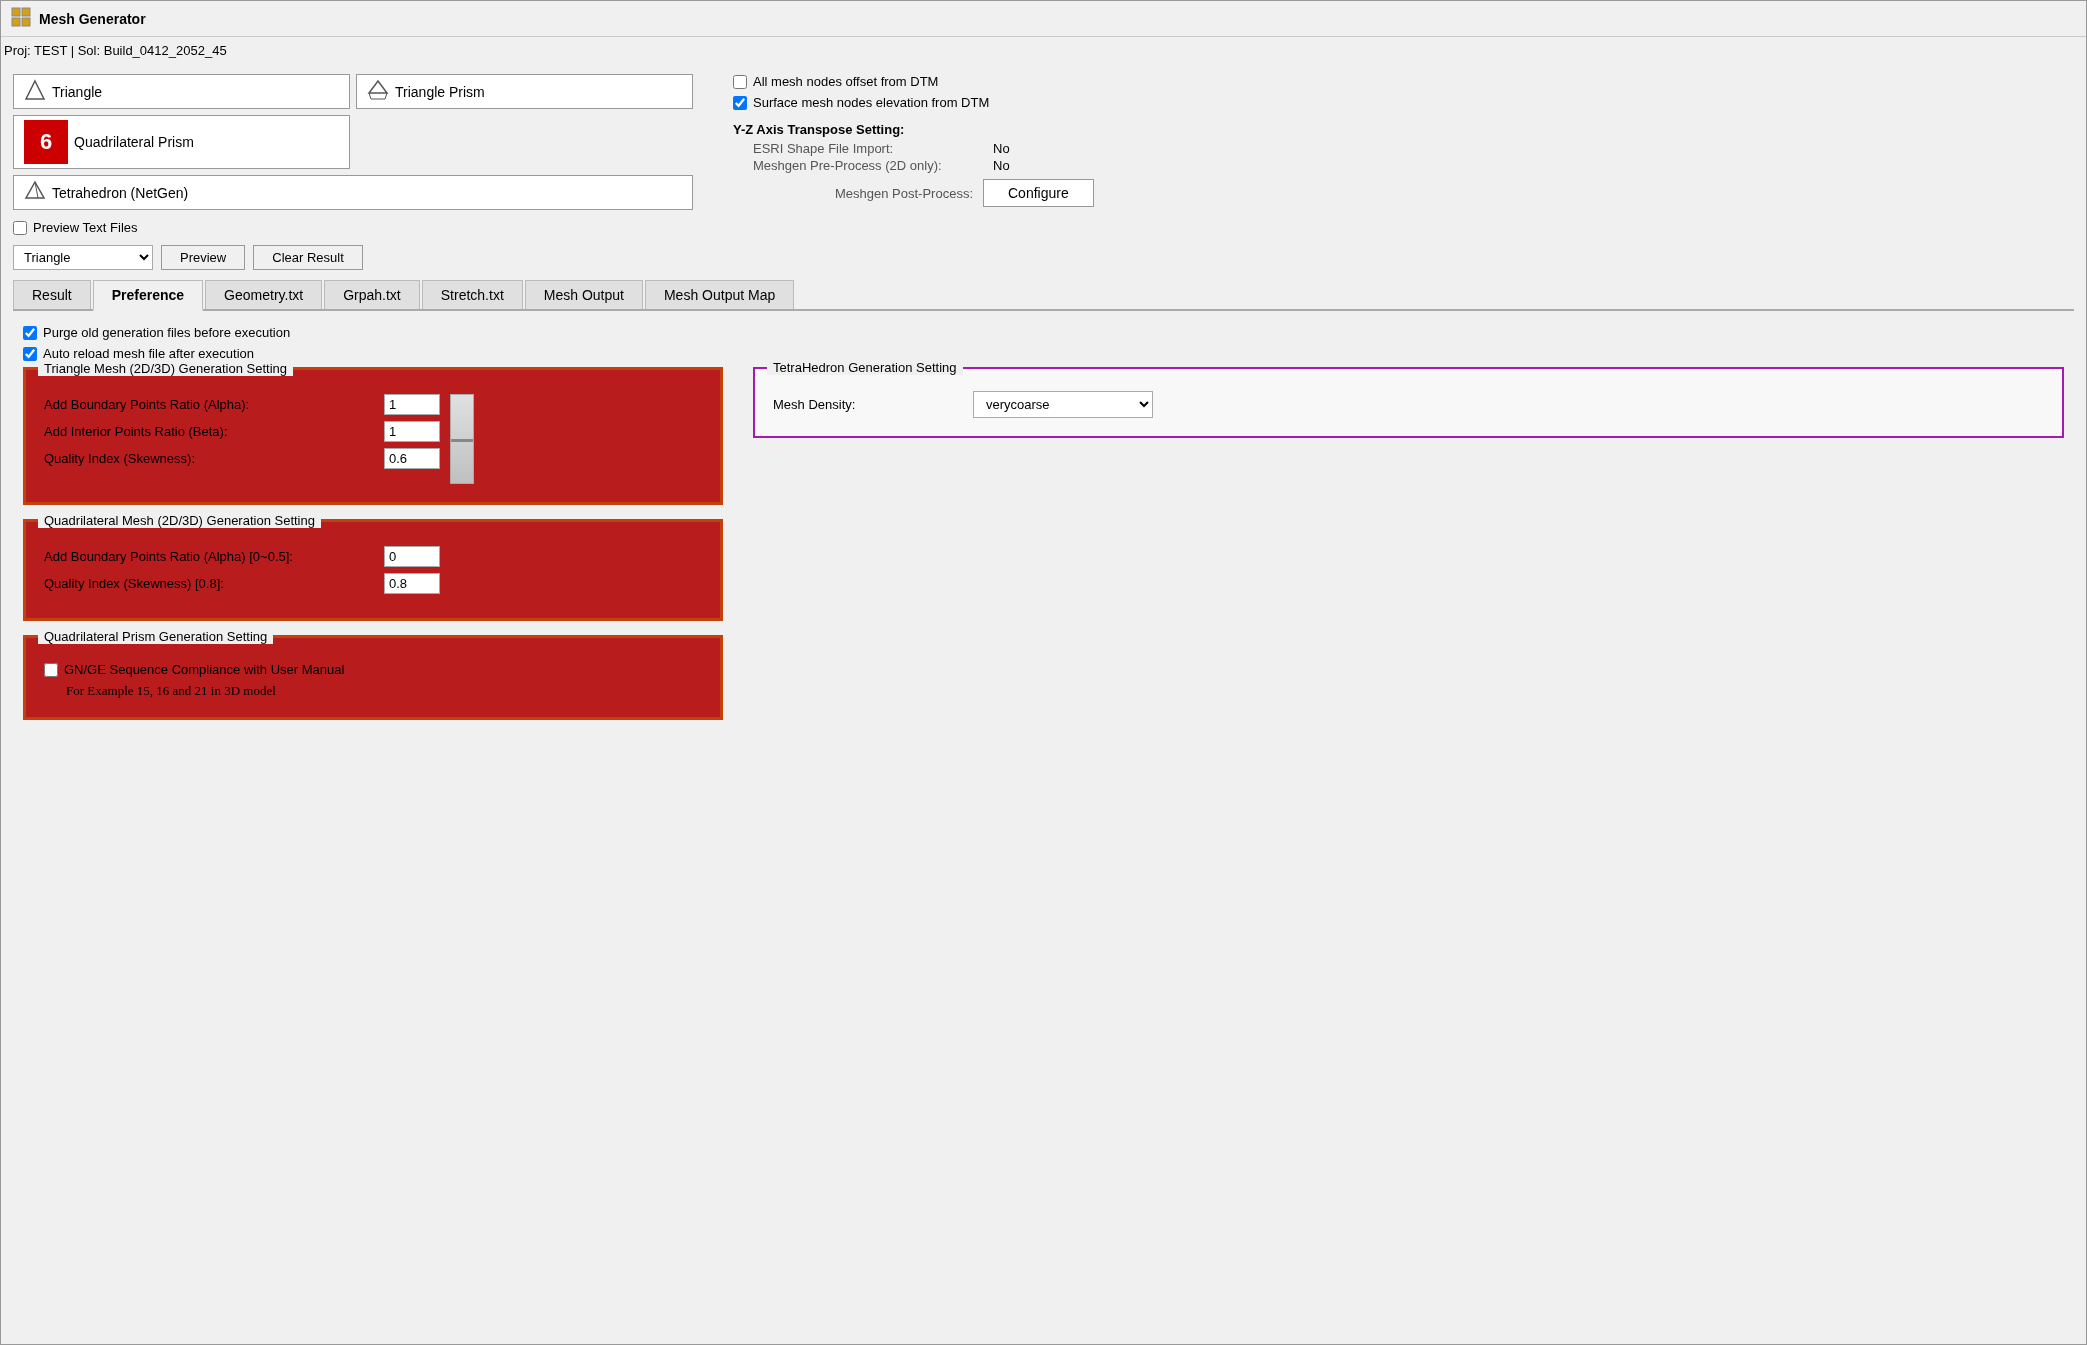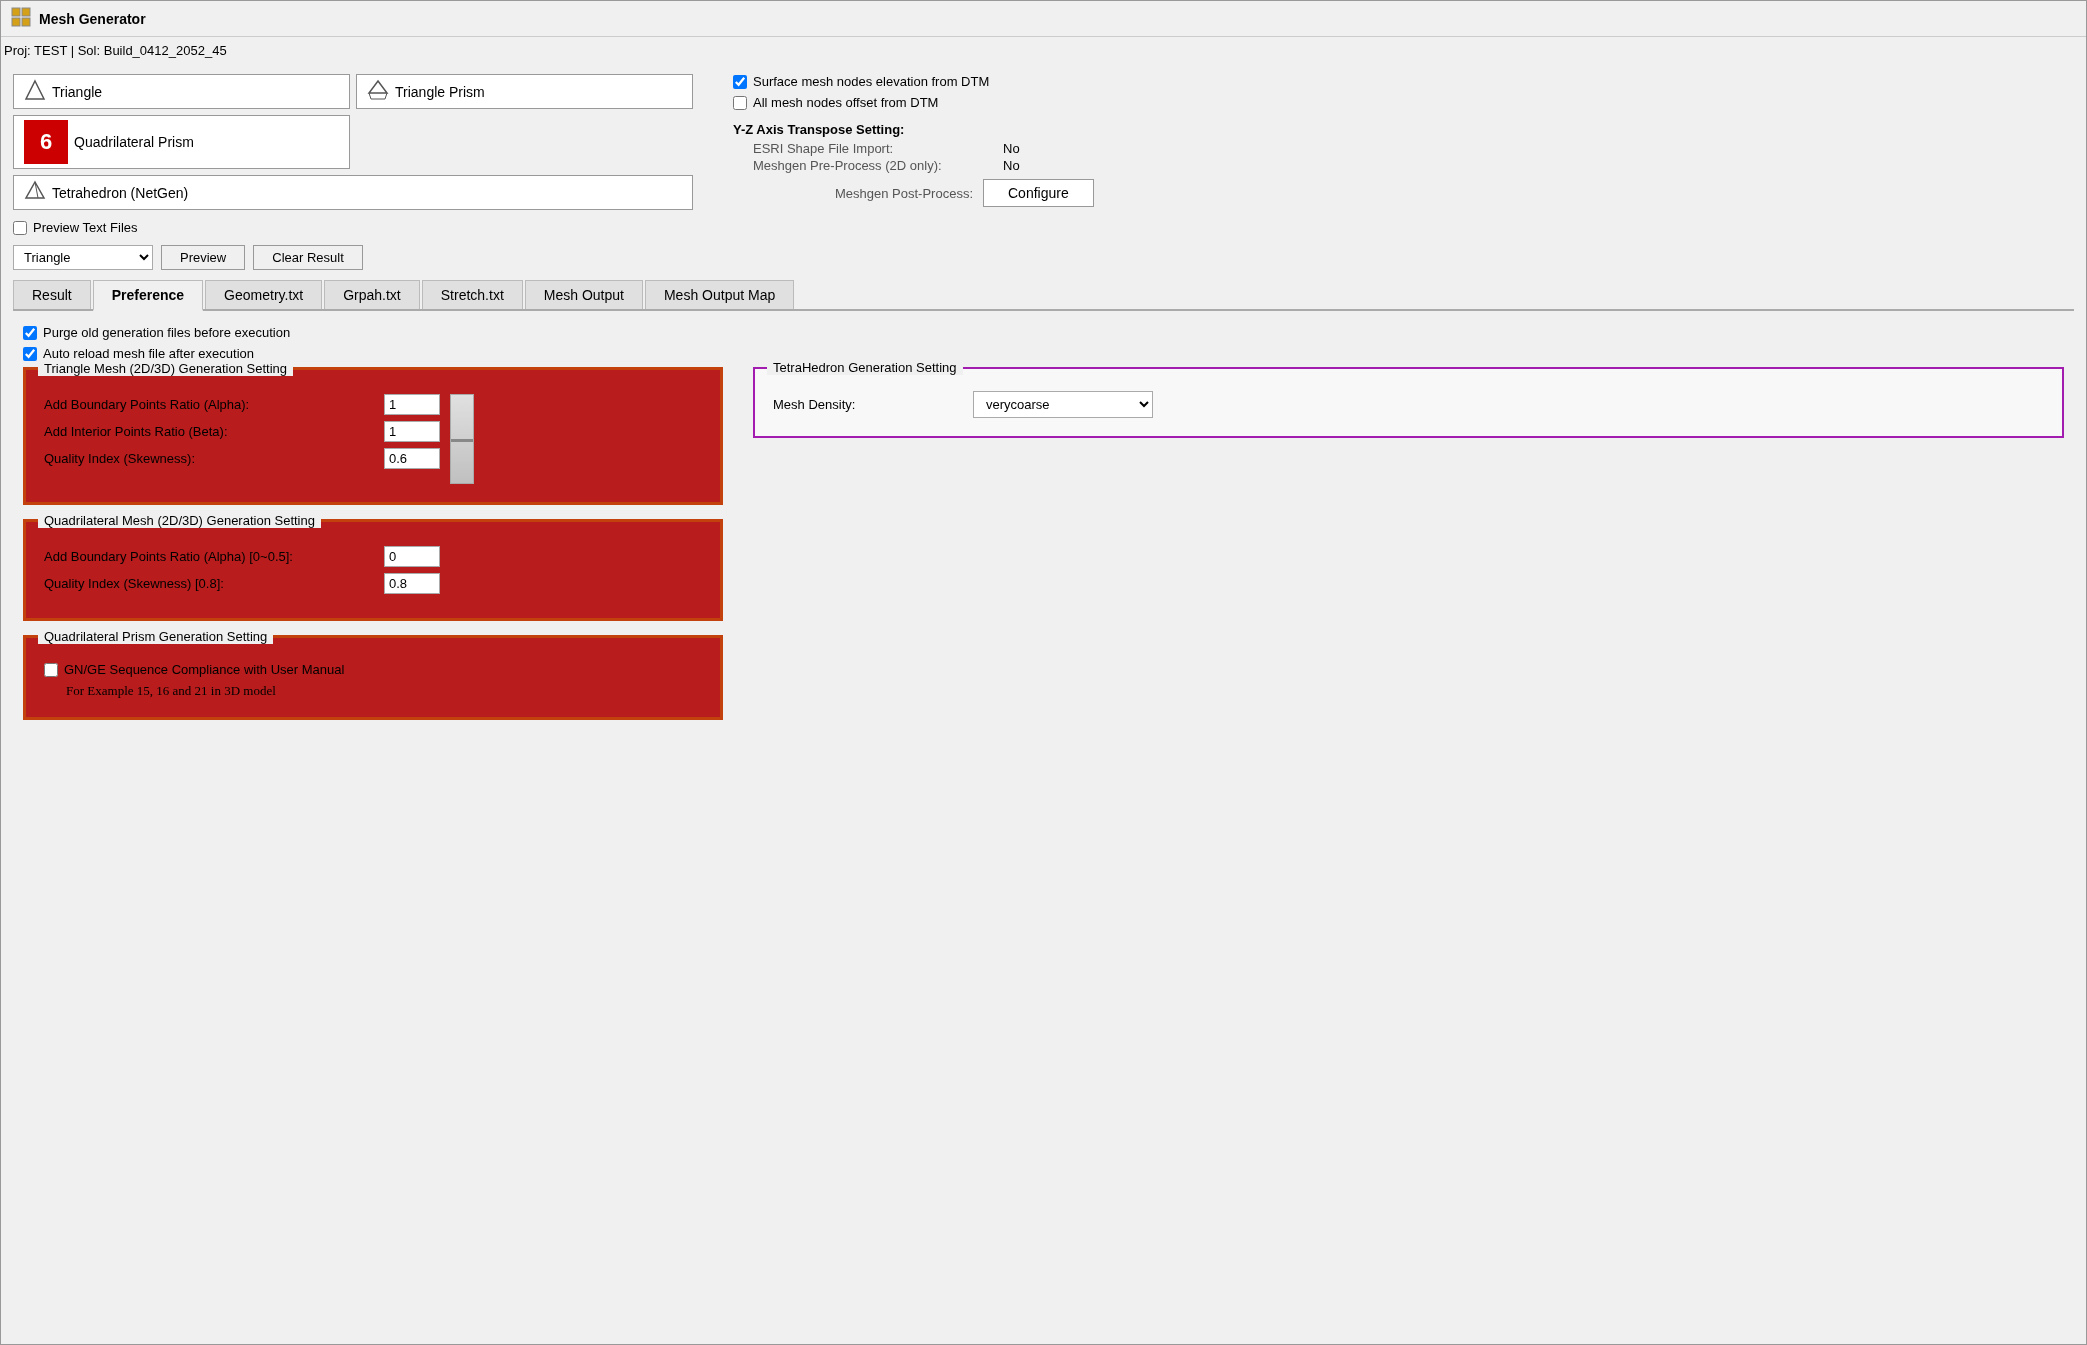--- a/index.html
+++ b/index.html
@@ -106,21 +106,20 @@
     .yz-section {
       margin-top: 6px;
     }
     .yz-title {
       font-size: 13px;
       font-weight: bold;
       margin-bottom: 4px;
     }
     .yz-row {
       display: flex;
-      gap: 10px;
       margin-left: 20px;
       margin-bottom: 2px;
       font-size: 13px;
     }
     .yz-label { color: #555; min-width: 240px; }
     .yz-value { color: #000; }
     .post-process-row {
       display: flex;
       align-items: center;
       gap: 10px;
@@ -322,26 +321,26 @@
             <option>Quadrilateral</option>
             <option>Tetrahedron</option>
           </select>
           <button class="action-btn">Preview</button>
           <button class="action-btn">Clear Result</button>
         </div>
       </div>
 
       <div class="right-panel">
         <div class="checkbox-option">
+          <input type="checkbox" style="">
+          <span>All mesh nodes offset from DTM</span>
+        </div>
+        <div class="checkbox-option">
           <input type="checkbox" checked="" style="">
           <span>Surface mesh nodes elevation from DTM</span>
-        </div>
-        <div class="checkbox-option">
-          <input type="checkbox" style="">
-          <span>All mesh nodes offset from DTM</span>
         </div>
 
         <div class="yz-section">
           <div class="yz-title">Y-Z Axis Transpose Setting:</div>
           <div class="yz-row">
             <span class="yz-label">ESRI Shape File Import:</span>
             <span class="yz-value">No</span>
           </div>
           <div class="yz-row">
             <span class="yz-label">Meshgen Pre-Process (2D only):</span>

